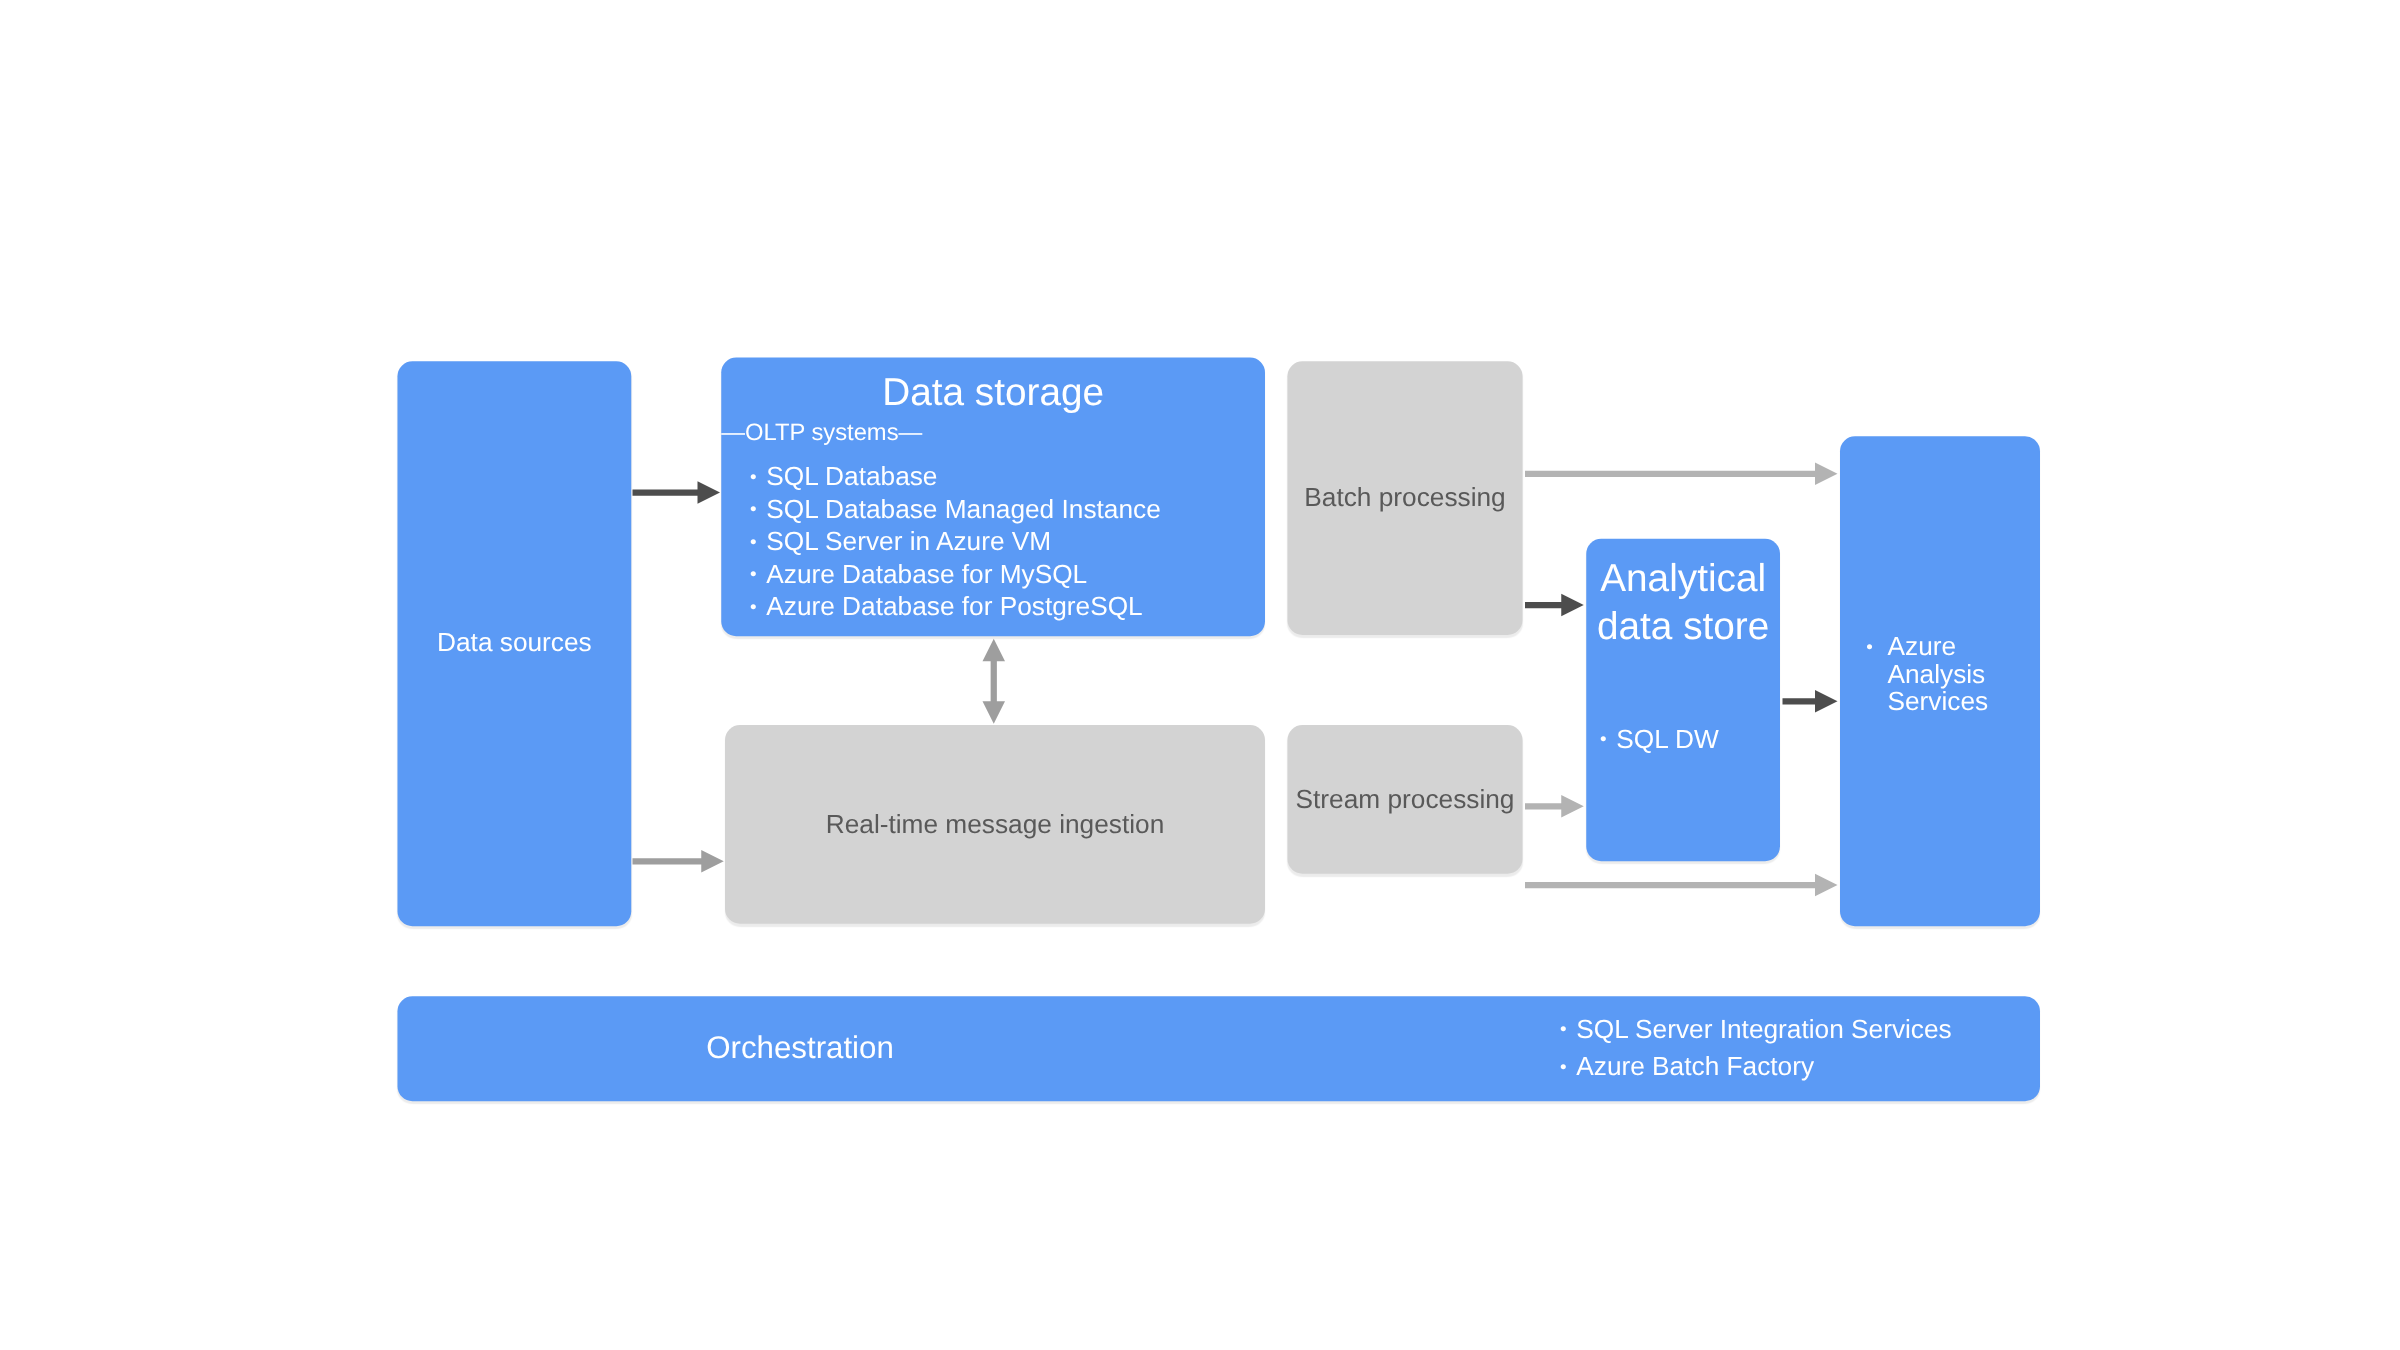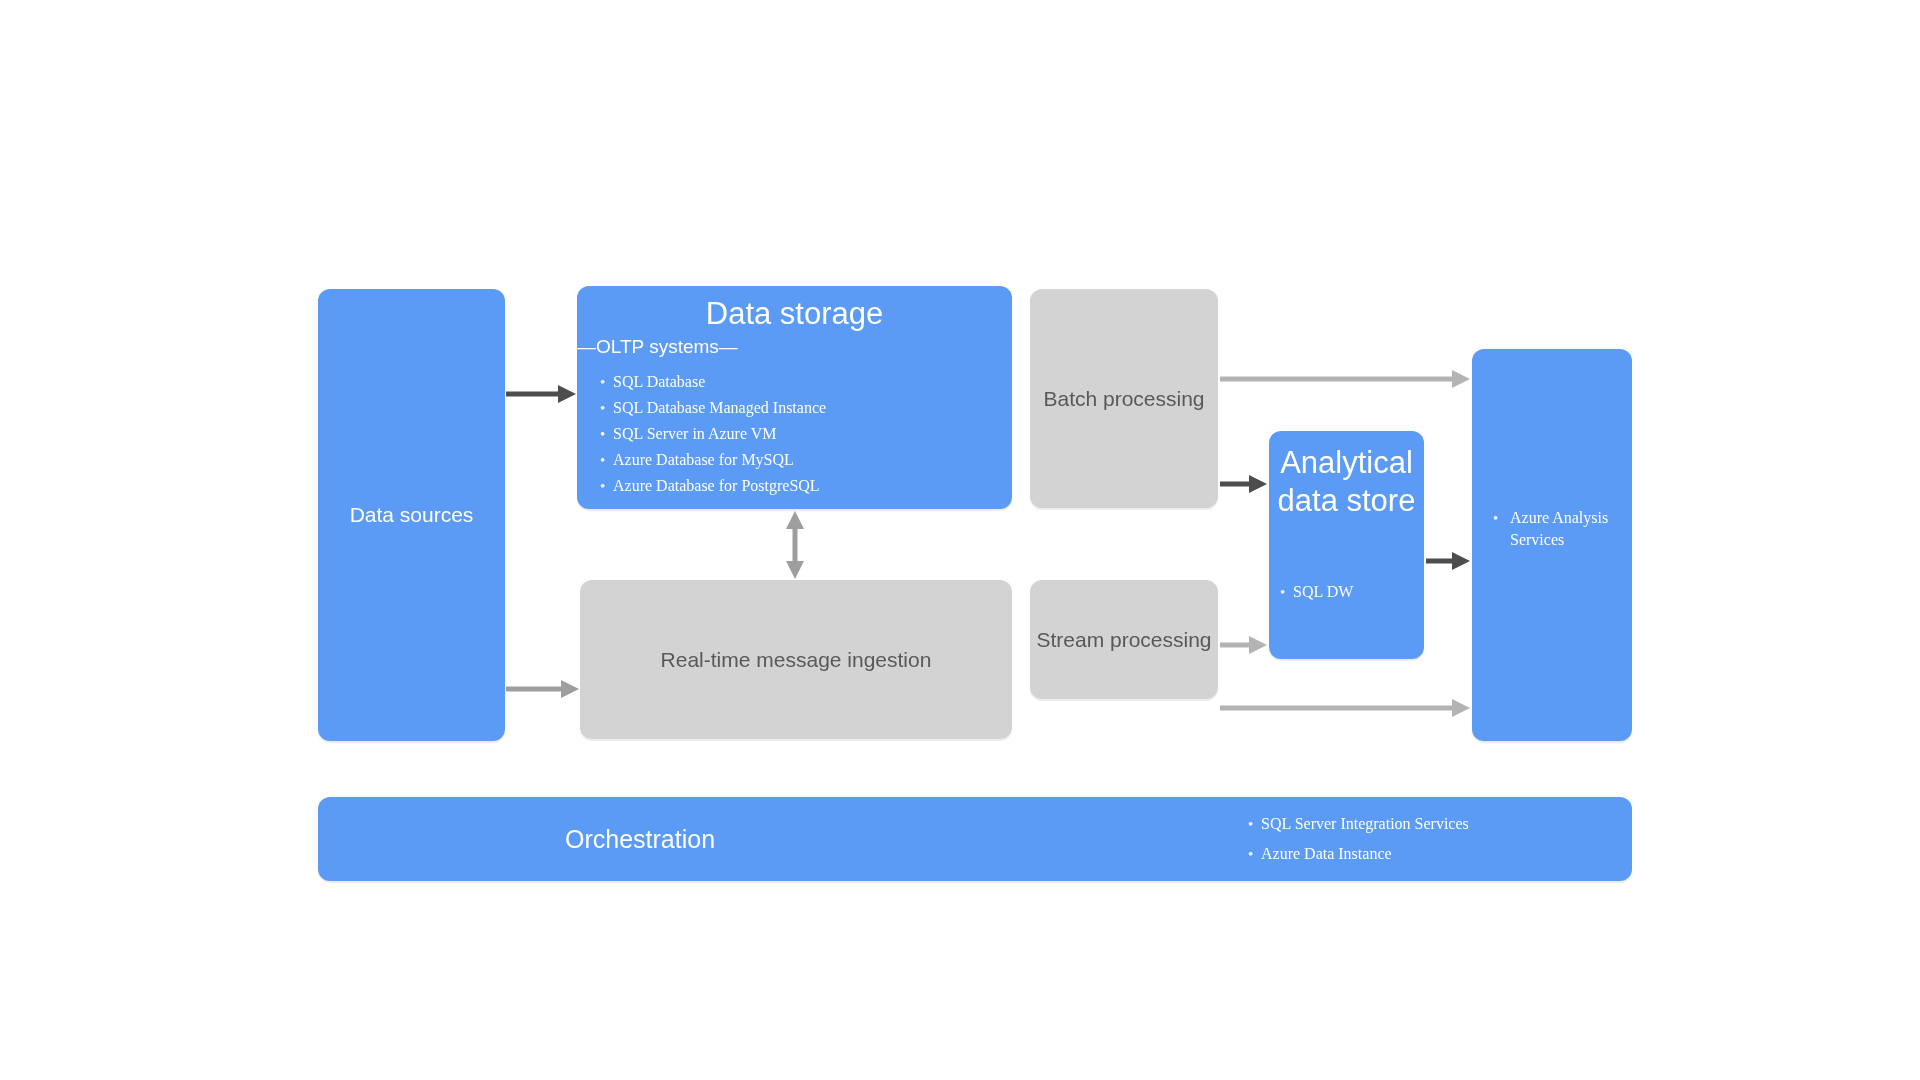--- a/index.html
+++ b/index.html
@@ -21,27 +21,27 @@
   .blue{background:var(--box-blue);color:var(--text-on-blue);}
   .gray{background:var(--box-gray);color:var(--text-on-gray);}
   .center-label{display:flex;align-items:center;justify-content:center;text-align:center;
                 width:100%;height:100%;font-size:21px;line-height:1.3;}
 
   .box-data-sources{left:318px;top:289px;width:187px;height:452px;}
   .box-data-storage{left:577px;top:286px;width:435px;height:223px;padding-top:9px;}
   .box-batch{left:1030px;top:289px;width:188px;height:219px;}
   .box-rtmi{left:580px;top:580px;width:432px;height:159px;}
   .box-stream{left:1030px;top:580px;width:188px;height:119px;}
-  .box-analytical{left:1269px;top:431px;width:155px;height:228px;}
+  .box-analytical{left:1269px;top:431px;width:155px;height:258px;}
   .box-olap{left:1472px;top:349px;width:160px;height:392px;}
   .box-orchestration{left:318px;top:797px;width:1314px;height:84px;}
 
   .box-title{text-align:center;font-size:31px;line-height:1.22;}
   .box-subtitle{font-size:19px;margin-top:3px;}
-  .bullets{list-style:none;margin:11px 0 0;padding:0 0 0 23px;font-size:16px;font-family:Liberation Serif, serif;}
+  .bullets{list-style:none;margin:11px 0 0;padding:0 0 0 23px;font-size:21px;}
   .bullets li{position:relative;padding-left:13px;line-height:26px;}
   .bullets li::before{content:"\2022";position:absolute;left:0;top:0;font-size:15px;}
 
   .box-analytical .box-title{position:absolute;top:13px;left:0;right:0;}
   .box-analytical .bullets{position:absolute;top:148px;left:0;margin:0;padding-left:11px;}
   .box-olap .box-title{position:absolute;top:10px;left:0;right:0;}
   .box-olap .bullets{position:absolute;top:158px;left:0;margin:0;padding-left:21px;}
   .box-olap .bullets li{line-height:22px;padding-left:17px;}
 
   .orch-label{position:absolute;left:247px;top:50%;transform:translateY(-50%);font-size:25px;}
@@ -127,17 +127,17 @@
   <div class="box blue box-olap">
     <ul class="bullets">
       <li>Azure Analysis Services</li>
     </ul>
   </div>
 
   <div class="box blue box-orchestration">
     <div class="orch-label">Orchestration</div>
     <ul class="bullets orch-bullets">
       <li>SQL Server Integration Services</li>
-      <li>Azure Data Instance</li>
+      <li>Azure Batch Factory</li>
     </ul>
   </div>
 
 </div>
 
 </body></html>

